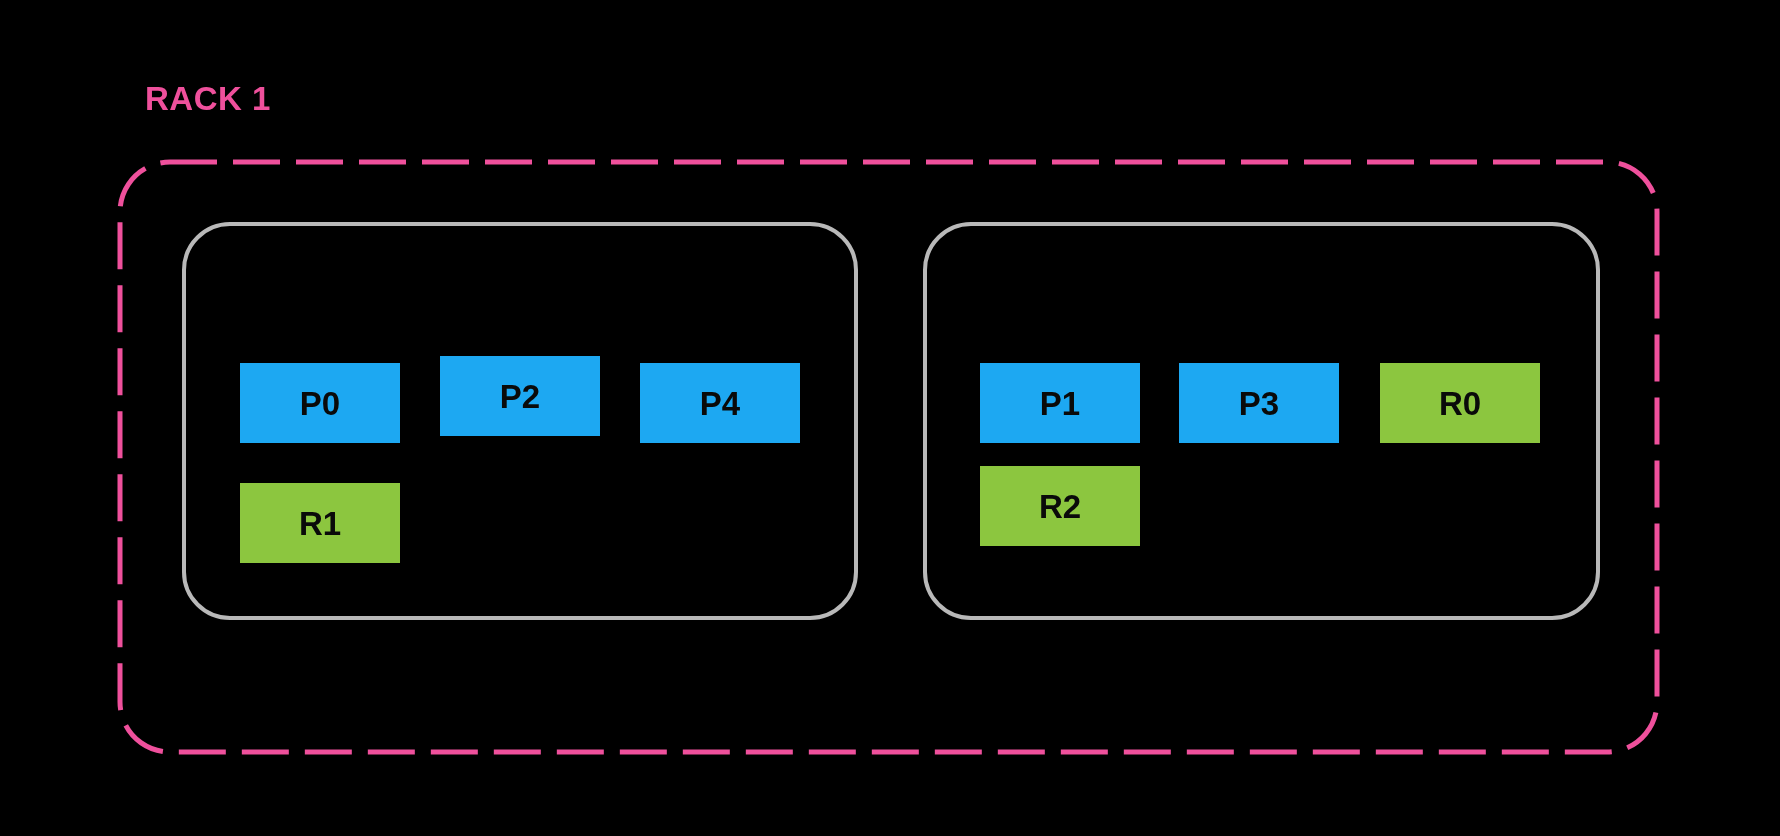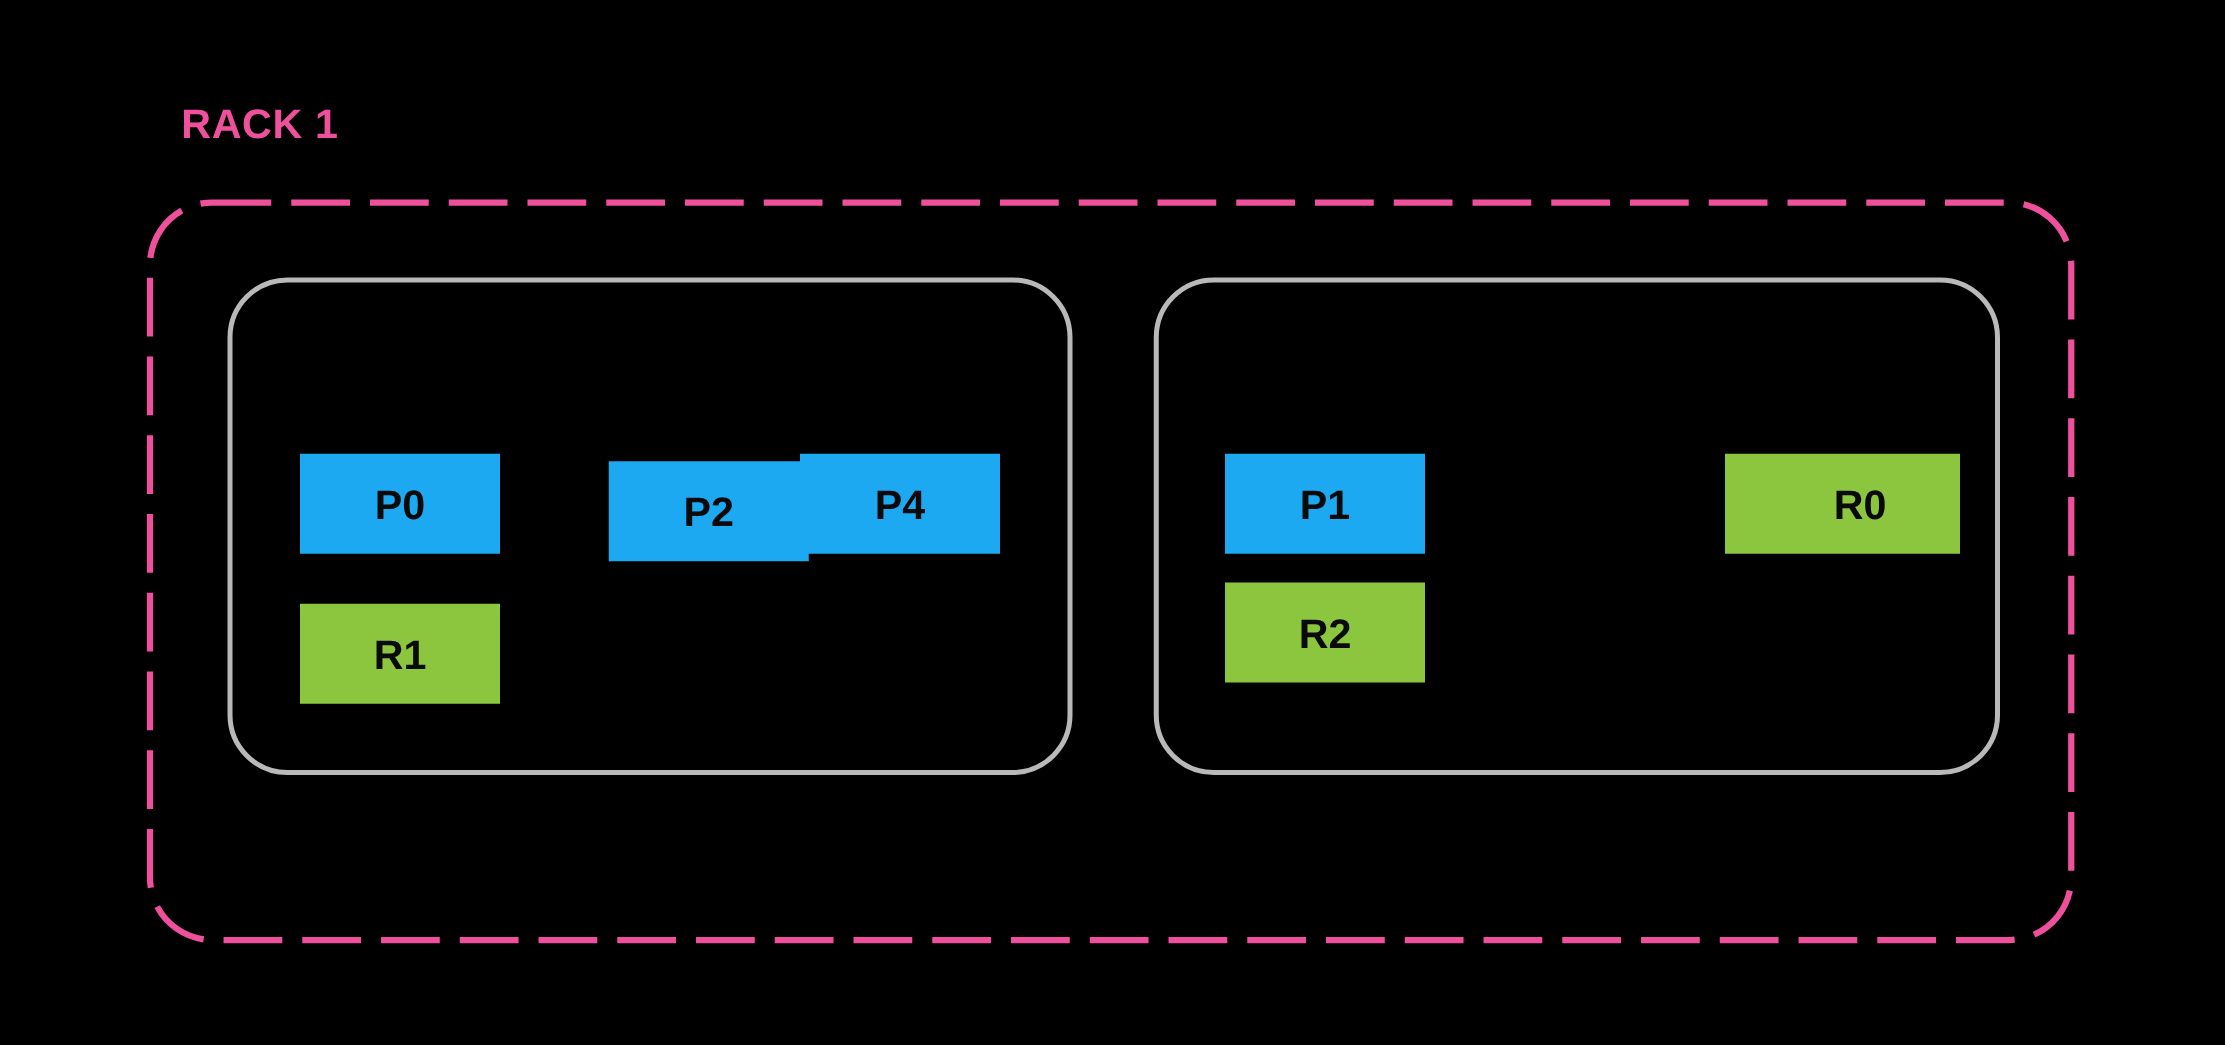--- a/index.html
+++ b/index.html
@@ -73,24 +73,25 @@
 <div id="canvas" style="--bg: #000000; --pink: #EF509C; --blue: #1DA8F2; --green: #8CC63F; --gray: #B9B9B9; --ink: #0A0A0A;">
 
   <div class="rack-label">RACK 1</div>
 
   <svg class="rack-border-svg" viewBox="0 0 1780 836" xmlns="http://www.w3.org/2000/svg">
     <rect x="120" y="162" width="1537" height="590" rx="50" ry="50"></rect>
   </svg>
 
   <div class="host host-left">
     <div class="box process" style="left:54px;  top:137px;">P0</div>
-    <div class="box process" style="left:254px; top:143px;margin-left:47px;">P2</div>
+    <div class="box process" style="left:254px; top:130px;">P2</div>
     <div class="box process" style="left:454px; top:137px;">P4</div>
     <div class="box replica" style="left:54px;  top:257px;">R1</div>
   </div>
 
   <div class="host host-right">
     <div class="box process" style="left:53px;  top:137px;">P1</div>
-    <div class="box replica" style="left:453px; top:137px;padding-left:28px;">R0</div>
+    <div class="box process" style="left:252px; top:137px;">P3</div>
+    <div class="box replica" style="left:453px; top:137px;">R0</div>
     <div class="box replica" style="left:53px;  top:240px;">R2</div>
   </div>
 
 </div>
 
 </body></html>

